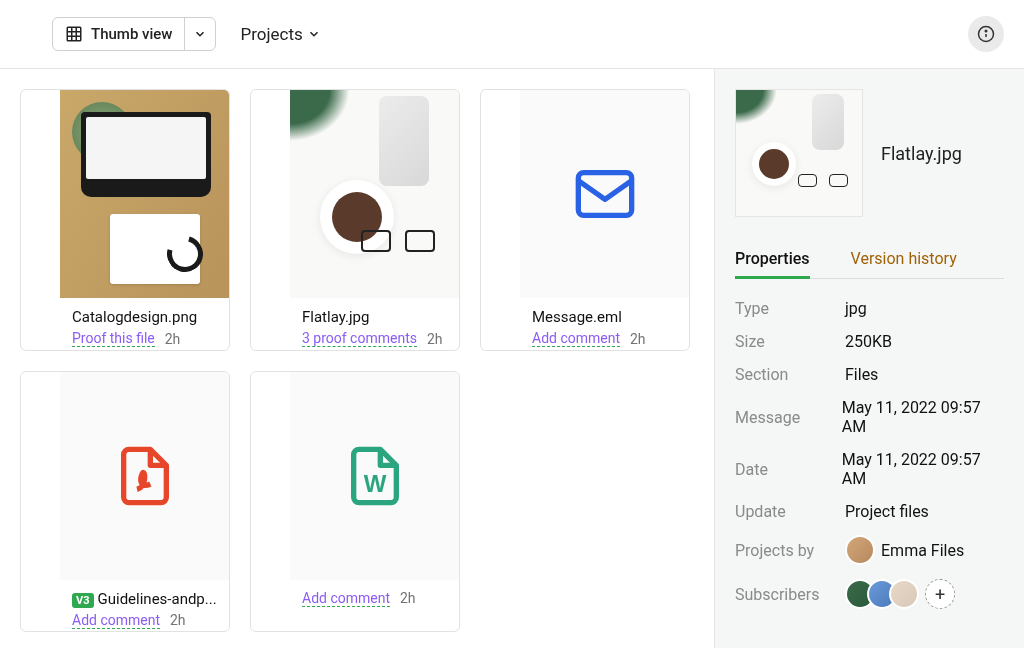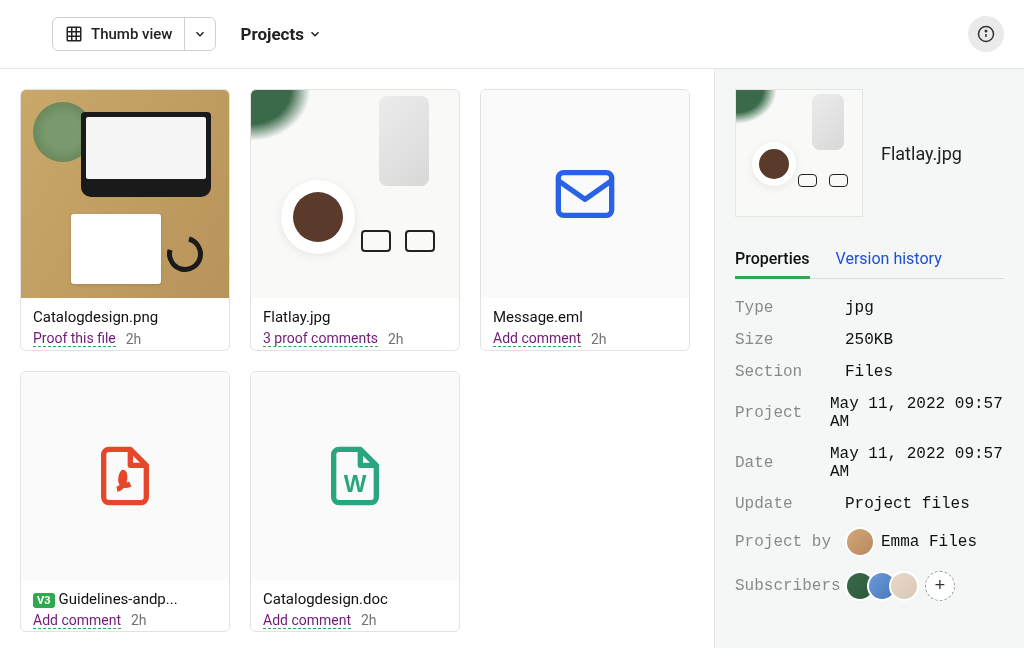--- a/index.html
+++ b/index.html
@@ -5,29 +5,29 @@
   * { box-sizing: border-box; margin: 0; padding: 0; }
   body { font-family: -apple-system, BlinkMacSystemFont, "Segoe UI", Roboto, Arial, sans-serif; color: #222; background: #fff; width: 1024px; height: 648px; overflow: hidden; }
   
   .topbar { display: flex; align-items: center; padding: 16px 20px; border-bottom: 1px solid #e5e5e5; gap: 24px; }
   .view-toggle { display: inline-flex; border: 1px solid #d0d0d0; border-radius: 6px; overflow: hidden; margin-left: 32px; }
   .view-toggle .main { display: flex; align-items: center; gap: 8px; padding: 7px 12px; font-size: 15px; font-weight: 500; }
   .view-toggle .drop { padding: 7px 8px; border-left: 1px solid #d0d0d0; display: flex; align-items: center; }
   .grid-icon { width: 18px; height: 18px; }
   .chev { width: 14px; height: 14px; }
   
-  .projects-drop { display: flex; align-items: center; gap: 4px; font-size: 17px; font-weight: 700; cursor: pointer; }
+  .projects-drop { display: flex; align-items: center; gap: 4px; font-size: 17px; font-weight: 400; cursor: pointer; }
   
   .info-btn { margin-left: auto; width: 36px; height: 36px; border-radius: 50%; background: #eaeaea; display: flex; align-items: center; justify-content: center; cursor: pointer; }
   .info-btn svg { width: 18px; height: 18px; }
   
   .main-area { display: flex; height: calc(648px - 65px); }
   .files-grid { flex: 1; padding: 20px; display: grid; grid-template-columns: repeat(3, 210px); gap: 20px; align-content: start; }
   
-  .file-card { border: 1px solid #e2e2e2; border-radius: 6px; overflow: hidden; background: #fff; }
+  .file-card { border: 1px solid #e2e2e2; border-radius: 6px; overflow: hidden; background: #fff; padding-left: 39px; }
   .card-preview { width: 100%; height: 208px; background: #fafafa; display: flex; align-items: center; justify-content: center; position: relative; }
   .card-preview.desk { background: linear-gradient(120deg, #c9a86a 0%, #b8935a 100%); position: relative; }
   .desk-laptop { position: absolute; width: 130px; height: 85px; top: 22px; right: 18px; background: #1a1a1a; border-radius: 4px 4px 10px 10px; }
   .desk-laptop::before { content:''; position:absolute; top:5px; left:5px; right:5px; bottom:18px; background:#f5f5f5; border-radius:2px; }
   .desk-plant { position:absolute; width:60px; height:60px; left:12px; top:12px; background: radial-gradient(circle, #7a9a6e 40%, #5a7a4e 100%); border-radius:50%; }
   .desk-paper { position:absolute; width:90px; height:70px; bottom:14px; left:50px; background:#fff; border-radius:3px; box-shadow:0 1px 3px rgba(0,0,0,0.15); }
   .desk-headphone { position:absolute; width:36px; height:36px; bottom:26px; right:26px; border:5px solid #1a1a1a; border-radius:50%; border-top-color:transparent; transform:rotate(-30deg); }
   
   .card-preview.flatlay { background: #f9f9f7; position: relative; }
   .flat-cup { position:absolute; width:74px; height:74px; top:90px; left:30px; border-radius:50%; background:#fff; box-shadow:0 2px 10px rgba(0,0,0,0.08); }
@@ -35,43 +35,43 @@
   .flat-glasses { position:absolute; width:74px; height:20px; top:140px; right:24px; }
   .flat-glasses::before, .flat-glasses::after { content:''; position:absolute; width:26px; height:18px; border:2px solid #222; border-radius:4px; }
   .flat-glasses::before { left:0; }
   .flat-glasses::after { right:0; }
   .flat-phone { position:absolute; width:50px; height:90px; top:6px; right:30px; background: linear-gradient(135deg,#ececec,#d8d8d8); border-radius:8px; }
   .flat-leaves { position:absolute; width:70px; height:60px; top:0; left:0; background: radial-gradient(ellipse at top left, #3a6a4a 40%, transparent 60%); }
   
   .card-meta { padding: 10px 12px 12px 12px; }
   .card-title { font-size: 15px; font-weight: 400; color: #111; margin-bottom: 4px; white-space: nowrap; overflow: hidden; text-overflow: ellipsis; }
   .card-sub { display: flex; align-items: center; gap: 10px; font-size: 14px; }
-  .card-action { color: #701a75; border-bottom: 1px dashed #2fa84f; cursor: pointer; }
+  .card-action { color: #8b5cf6; border-bottom: 1px dashed #2fa84f; cursor: pointer; }
   .card-time { color: #737373; }
   .version-badge { display: inline-flex; align-items: center; justify-content: center; background: #2fa84f; color: #fff; font-size: 11px; font-weight: 700; border-radius: 3px; padding: 1px 4px; margin-right: 4px; }
   
   .big-icon { width: 64px; height: 64px; }
   
   .details-panel { width: 310px; background: #f5f6f6; border-left: 1px solid #e5e5e5; padding: 20px 20px 20px 20px; display: flex; flex-direction: column; gap: 14px; overflow-y: auto; }
   .details-head { display: flex; align-items: center; gap: 18px; }
   .details-thumb { width: 128px; height: 128px; background: #f9f9f7; border: 1px solid #e5e5e5; position: relative; overflow: hidden; }
   .details-thumb .flat-cup { width:44px; height:44px; top:52px; left:16px; }
   .details-thumb .flat-cup::after { top:7px; left:7px; right:7px; bottom:7px; }
   .details-thumb .flat-glasses { width:50px; height:14px; top:84px; right:14px; }
   .details-thumb .flat-glasses::before, .details-thumb .flat-glasses::after { width:17px; height:11px; border-width:1.5px; }
   .details-thumb .flat-phone { width:32px; height:56px; top:4px; right:18px; }
   .details-thumb .flat-leaves { width:48px; height:40px; }
   .details-title { font-size: 18px; font-weight: 400; }
   
-  .tabs { display: flex; gap: 26px; border-bottom: 1px solid #ddd; margin-top: 10px; }
-  .tab { padding: 8px 0; font-size: 16px; cursor: pointer; color: #1d4ed8; }
+  .tabs { display: flex; gap: 41px; border-bottom: 1px solid #ddd; margin-top: 10px; }
+  .tab { padding: 8px 0; font-size: 16px; cursor: pointer; color: #a16207; }
   .tab.active { color: #111; font-weight: 500; border-bottom: 3px solid #2fa84f; margin-bottom: -1px; }
   
   .props { display: flex; flex-direction: column; gap: 14px; margin-top: 6px; }
-  .prop-row { display: flex; align-items: center; font-size: 16px; font-family: Liberation Mono, monospace; }
+  .prop-row { display: flex; align-items: center; font-size: 16px; }
   .prop-label { width: 110px; color: #8a8a8a; }
   .prop-value { color: #111; }
   
   .avatar { width: 30px; height: 30px; border-radius: 50%; background: #ccc; display: inline-block; border: 2px solid #fff; }
   .avatar.emma { background: linear-gradient(135deg,#d4a77a,#b5895e); margin-right:6px; }
   .avatar-stack { display: flex; align-items: center; }
   .avatar-stack .avatar { margin-left: -8px; }
   .avatar-stack .avatar:first-child { margin-left: 0; }
   .avatar.green { background: linear-gradient(135deg,#3a6a4a,#2a5a3a); }
   .avatar.blue { background: linear-gradient(135deg,#6a9ada,#4a7aba); }
@@ -186,21 +186,20 @@
 
     <div class="file-card">
       <div class="card-preview">
         <svg class="big-icon" viewBox="0 0 24 24" fill="none" stroke="#2aa580" stroke-width="2" stroke-linejoin="round">
             <path d="M14 2H6a2 2 0 0 0-2 2v16a2 2 0 0 0 2 2h12a2 2 0 0 0 2-2V8z"></path>
             <polyline points="14 2 14 8 20 8"></polyline>
             <text x="12" y="18" text-anchor="middle" font-size="9" font-family="Arial" fill="#2aa580" stroke="none" font-weight="bold">W</text>
           </svg>
       </div>
       <div class="card-meta">
-        <div class="card-title">Catalogdesign.doc</div>
         <div class="card-sub">
           <span class="card-action">Add comment</span>
           <span class="card-time">2h</span>
         </div>
       </div>
     </div>
 
   </div>
 
   <div class="details-panel">
@@ -226,33 +225,33 @@
       </div>
       <div class="prop-row">
         <span class="prop-label">Size</span>
         <span class="prop-value">250KB</span>
       </div>
       <div class="prop-row">
         <span class="prop-label">Section</span>
         <span class="prop-value">Files</span>
       </div>
       <div class="prop-row">
-        <span class="prop-label">Project</span>
+        <span class="prop-label">Message</span>
         <span class="prop-value">May 11, 2022 09:57 AM</span>
       </div>
       <div class="prop-row">
         <span class="prop-label">Date</span>
         <span class="prop-value">May 11, 2022 09:57 AM</span>
       </div>
       <div class="prop-row">
         <span class="prop-label">Update</span>
         <span class="prop-value">Project files</span>
       </div>
       <div class="prop-row">
-        <span class="prop-label">Project by</span>
+        <span class="prop-label">Projects by</span>
         <span class="prop-value" style="display:flex;align-items:center;">
           <span class="avatar emma"></span>
           <span>Emma Files</span>
         </span>
       </div>
       <div class="prop-row">
         <span class="prop-label">Subscribers</span>
         <span class="prop-value avatar-stack">
           <span class="avatar green"></span>
           <span class="avatar blue"></span>

